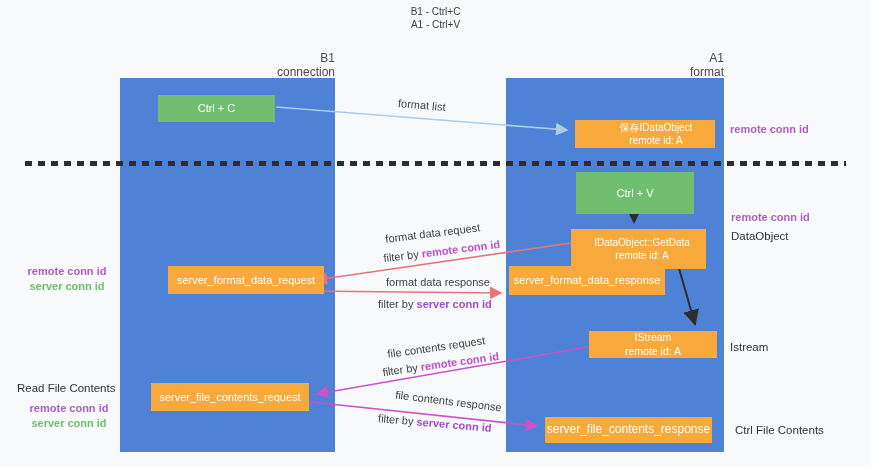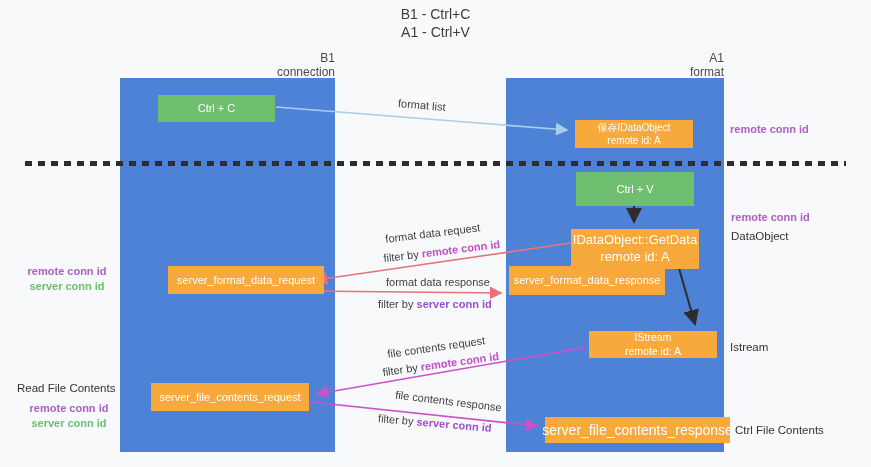--- a/index.html
+++ b/index.html
@@ -1,20 +1,20 @@
 <!DOCTYPE html>
 <html style="--column-blue: #4d82d6; --box-orange: #f8a93c; --box-green: #70bf70; --arrow-blue: #a9cdea; --arrow-red: #e8737c; --arrow-magenta: #cb52c8; --divider-dark: #2d2d2d; --label-purple: #ad5fc4; --label-green: #6fbf70; --filter-magenta: #c44ec9; --filter-purple: #9b4fd0;"><head>
 <meta charset="utf-8">
 <style>
   html,body{margin:0;padding:0;background:#eceff2;}
   .canvas{
     position:relative;width:871px;height:467px;background:#f8f9fa;overflow:hidden;
     font-family:"Liberation Sans",sans-serif;color:#3c3c3c;
   }
-  .title{position:absolute;top:6px;left:0;width:100%;text-align:center;font-size:14px;line-height:1.25;color:#3c3c3c;}
+  .title{position:absolute;top:6px;left:0;width:100%;text-align:center;font-size:10px;line-height:1.25;color:#3c3c3c;}
   .col-header{position:absolute;top:51px;text-align:right;font-size:12px;line-height:1.2;color:#4a4a4a;}
   .col-header.hl{left:120px;width:215px;}
   .col-header.hr{left:506px;width:218px;}
   .lane{position:absolute;top:78px;height:374px;background:var(--column-blue);}
   .lane-left{left:120px;width:215px;}
   .lane-right{left:506px;width:218px;}
   .divider{
     position:absolute;left:25px;top:161px;width:821px;height:5px;z-index:5;
     background:repeating-linear-gradient(90deg,var(--divider-dark) 0 7px,transparent 7px 13px);
   }
@@ -27,28 +27,28 @@
   .fill-black{fill:var(--divider-dark);}
   .fill-red{fill:var(--arrow-red);}
   .fill-magenta{fill:var(--arrow-magenta);}
   .node{
     position:absolute;z-index:6;display:flex;flex-direction:column;align-items:center;justify-content:center;
     color:#fff;text-align:right;line-height:1.3;
   }
   .node.green{background:var(--box-green);}
   .node.orange{background:var(--box-orange);}
   .ctrl-c{left:158px;top:95px;width:117px;height:27px;font-size:11px;}
-  .save-obj{left:575px;top:120px;width:118px;height:28px;font-size:10px;}
-  .ctrl-v{left:576px;top:172px;width:118px;height:34px;font-size:11px;}
-  .getdata{left:571px;top:229px;width:128px;height:40px;font-size:13px;}
+  .save-obj{left:575px;top:120px;width:118px;height:28px;font-size:10px;padding-left:22px;}
+  .ctrl-v{left:576px;top:172px;width:118px;height:42px;font-size:11px;}
+  .getdata{left:571px;top:229px;width:128px;height:40px;font-size:10px;padding-left:7px;}
   .fmt-req{left:152px;top:266px;width:156px;height:28px;font-size:11px;margin-left:16px;}
   .fmt-resp{left:509px;top:266px;width:156px;height:29px;font-size:11px;}
   .istream-box{left:589px;top:331px;width:128px;height:27px;font-size:10.5px;}
   .file-req{left:151px;top:383px;width:158px;height:28px;font-size:11px;}
-  .file-resp{left:545px;top:417px;width:185px;height:26px;font-size:14px;}
+  .file-resp{left:545px;top:417px;width:167px;height:26px;font-size:12px;}
   .side-label{position:absolute;z-index:6;font-size:11.5px;color:#333;white-space:nowrap;}
   .side-label.purple{color:var(--label-purple);font-weight:bold;font-size:11px;}
   .lbl-top-right-remote{left:730px;top:123px;}
   .lbl-mid-right-remote{left:731px;top:211px;}
   .lbl-dataobject{left:731px;top:230px;}
   .lbl-istream{left:730px;top:341px;}
   .lbl-write{left:735px;top:424px;}
   .left-group{position:absolute;z-index:6;width:100px;text-align:center;line-height:1.35;}
   .lg1{left:17px;top:264px;}
   .lbl-read{left:17px;top:382px;width:104px;text-align:left;}

